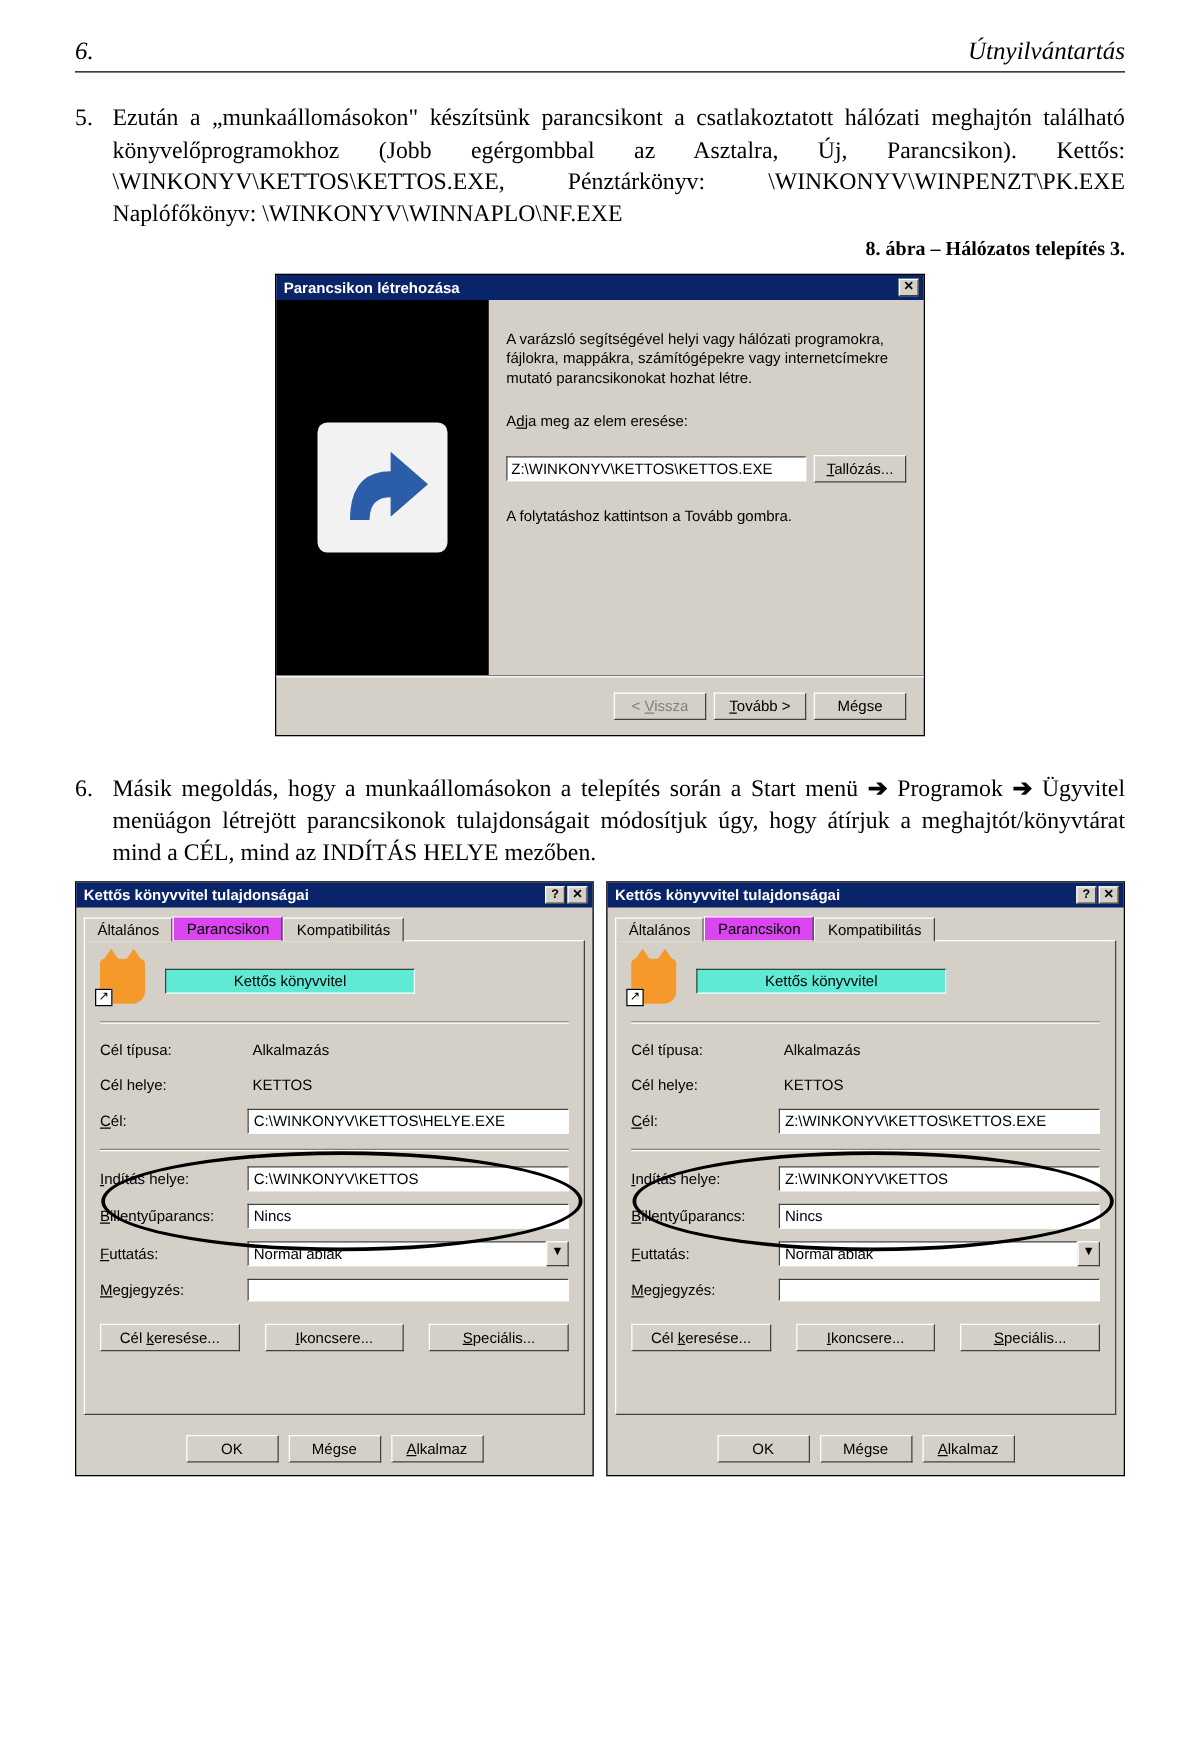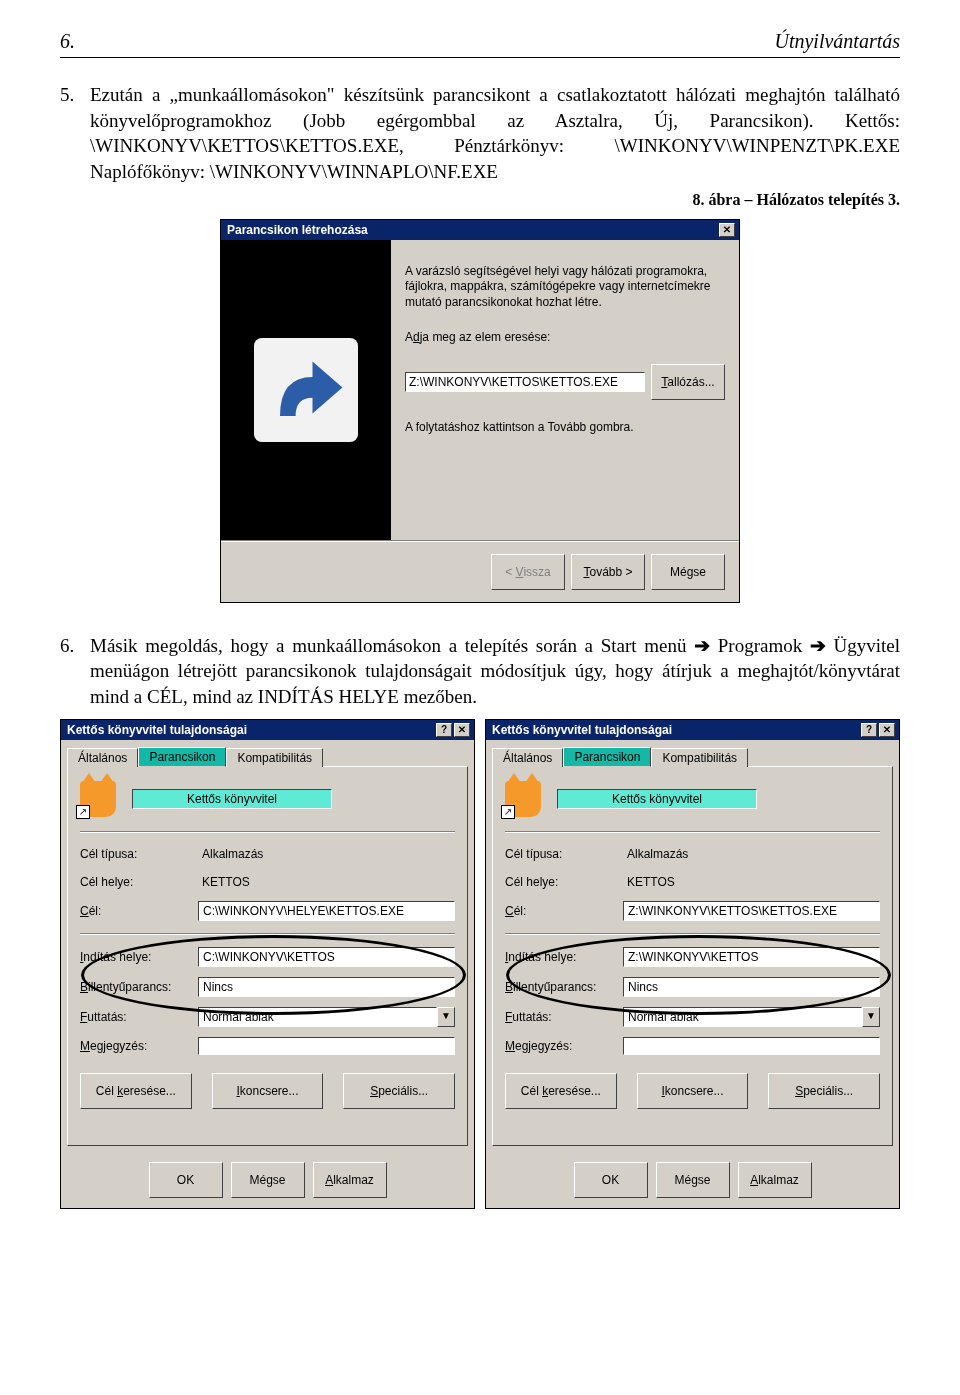--- a/index.html
+++ b/index.html
@@ -87,21 +87,21 @@
     border-top-color: #404040;
     border-left-color: #404040;
     border-right-color: #fff;
     border-bottom-color: #fff;
     background: #fff;
     font-family: Tahoma, Arial, sans-serif;
     font-size: 12px;
     padding: 1px 3px;
   }
   .wbtn {
-    height: 36px;
+    height: 22px;
     min-width: 74px;
     background: #d4d0c8;
     border: 1px solid #fff;
     border-right-color: #404040;
     border-bottom-color: #404040;
     font-family: Tahoma, Arial, sans-serif;
     font-size: 12px;
     padding: 0 8px;
     cursor: default;
   }
@@ -145,21 +145,21 @@
     background: #d4d0c8;
     border: 1px solid #fff;
     border-bottom: none;
     border-right-color: #404040;
     padding: 2px 10px;
     font-size: 12px;
     position: relative;
     top: 1px;
   }
   .tab.active {
-    background: #14b8a6;
+    background: #d946ef;
     z-index: 2;
     border-bottom: 1px solid #d4d0c8;
   }
   .tab.inactive { color: #000; }
   .tab-panel {
     border: 1px solid #fff;
     border-right-color: #404040;
     border-bottom-color: #404040;
     margin: 0 6px 6px 6px;
     padding: 14px 12px;
@@ -366,21 +366,21 @@
         <div class="prop-line">
           <div class="prop-label">Cél típusa:</div>
           <div class="prop-val ro">Alkalmazás</div>
         </div>
         <div class="prop-line">
           <div class="prop-label">Cél helye:</div>
           <div class="prop-val ro">KETTOS</div>
         </div>
         <div class="prop-line">
           <div class="prop-label"><span class="u">C</span><span>él:</span></div>
-          <div class="prop-val">C:\WINKONYV\HELYE\KETTOS.EXE</div>
+          <div class="prop-val">C:\WINKONYV\KETTOS\HELYE.EXE</div>
         </div>
         <hr class="hr">
         <div class="prop-line">
           <div class="prop-label"><span class="u">I</span><span>ndítás helye:</span></div>
           <div class="prop-val">C:\WINKONYV\KETTOS</div>
         </div>
         <div class="prop-line">
           <div class="prop-label"><span class="u">B</span><span>illentyűparancs:</span></div>
           <div class="prop-val">Nincs</div>
         </div>

